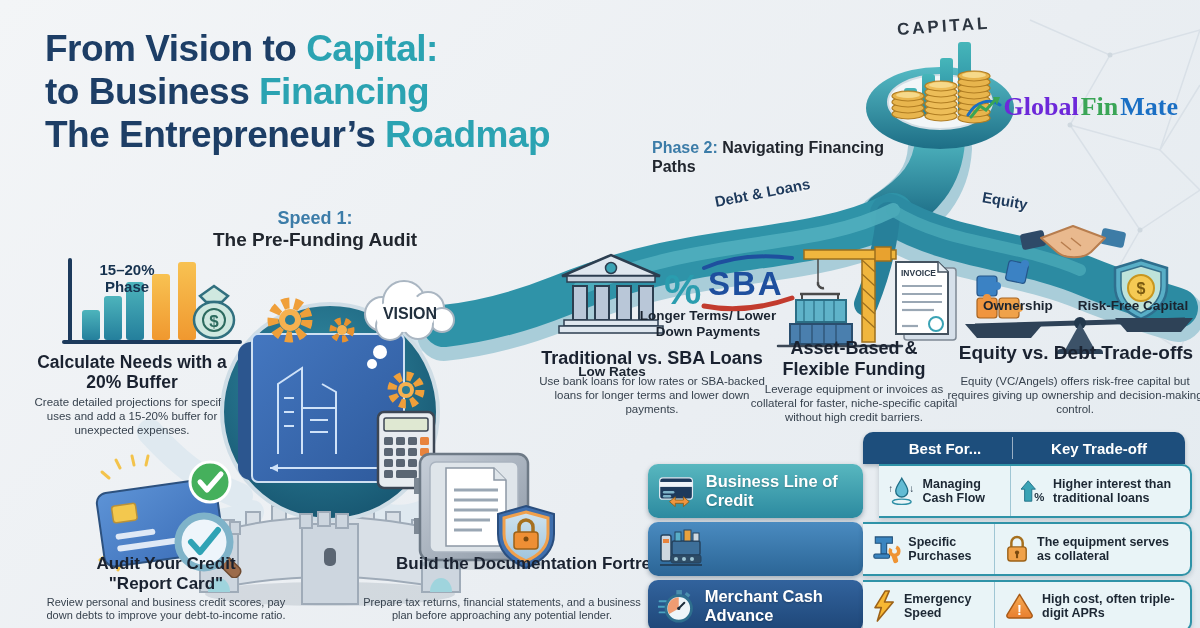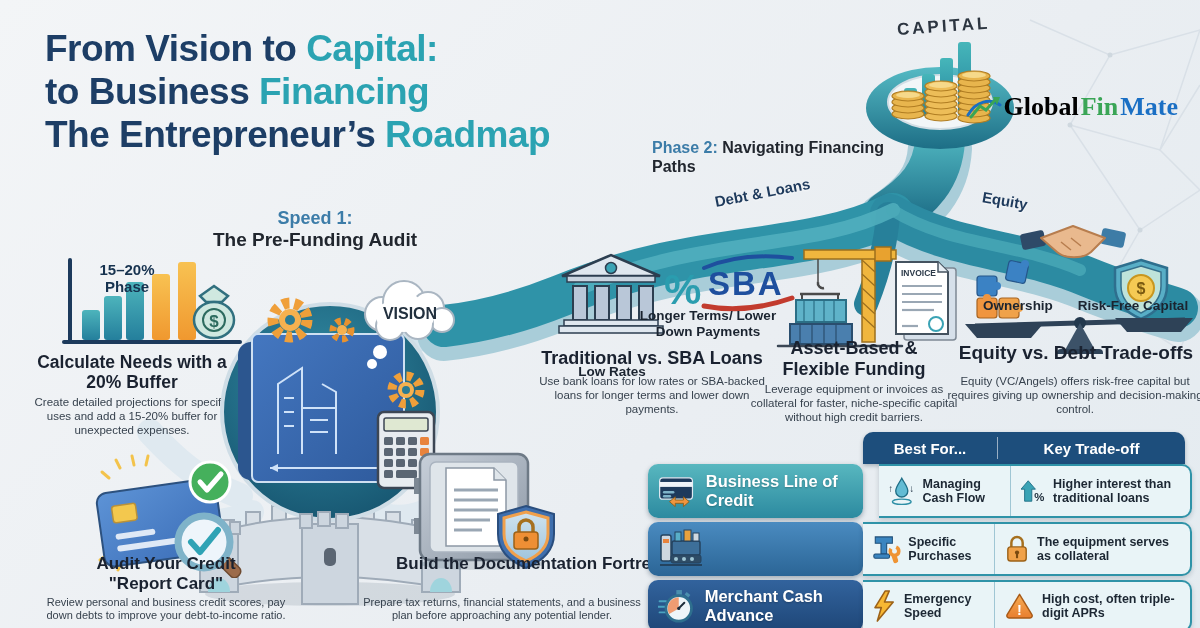--- a/index.html
+++ b/index.html
@@ -136,21 +136,21 @@
   <div class="title-line"><span class="navy">to Business </span><span class="teal">Financing</span></div>
   <div class="title-line"><span class="navy">The Entrepreneur’s </span><span class="teal">Roadmap</span></div>
 </div>
 
 <div class="abs" style="right:22px;top:92px;display:flex;align-items:center;gap:2px;">
   <svg width="36" height="28" viewBox="0 0 36 28">
     <path d="M2,22 C10,8 24,5 34,12" stroke="#1a6fc4" stroke-width="3" fill="none" stroke-linecap="round"></path>
     <path d="M5,24 L14,13 L20,17 L30,6" stroke="#3aa556" stroke-width="3" fill="none" stroke-linecap="round"></path>
     <polygon points="27,4 34,4 31,12" fill="#3aa556"></polygon>
   </svg>
-  <span class="logo-text" style="color:#000000;font-family:Liberation Serif, serif;">Global</span>
+  <span class="logo-text" style="color:#6d28d9;font-family:Liberation Serif, serif;">Global</span>
     <span class="logo-text" style="color:#3aa556;">Fin</span>
     <span class="logo-text" style="color:#1a6fc4;">Mate</span>
 </div>
 
 <div class="abs phase-h" style="left:652px;top:138px;width:235px;font-size:16px;line-height:1.2;">
   <span class="steel">Phase 2:</span>
   <span>Navigating Financing Paths</span>
 </div>
 <div class="abs path-label" style="left:714px;top:184px;transform:rotate(-11deg);">Debt &amp; Loans</div>
 <div class="abs path-label" style="left:982px;top:192px;transform:rotate(10deg);">Equity</div>
@@ -473,21 +473,21 @@
     <polygon points="117,103 102,130 132,130" fill="#3c5268"></polygon>
     <rect x="94" y="129" width="46" height="8" rx="4" fill="#2e4257"></rect>
   </g>
 </svg>
 <div class="abs center" style="left:968px;top:298px;width:100px;font-weight:bold;font-size:13.5px;color:#1b2430;">Ownership</div>
 <div class="abs center" style="left:1068px;top:298px;width:130px;font-weight:bold;font-size:13.5px;color:#1b2430;">Risk-Free Capital</div>
 <div class="abs center step-head" style="left:952px;top:342px;width:248px;font-size:19px;">Equity vs. Debt Trade-offs</div>
 <div class="abs center step-body" style="left:944px;top:374px;width:262px;font-size:11.5px;">Equity (VC/Angels) offers risk-free capital but requires giving up ownership and decision-making control.</div>
 
 <div class="abs tbl-header" style="left:863px;top:432px;width:322px;height:32px;">
-  <div class="cell" style="width:134px;">Best For...</div>
+  <div class="cell" style="width:134px;padding-left:15px;">Best For...</div>
   <div style="width:1px;height:22px;background:rgba(255,255,255,.55);"></div>
   <div class="cell" style="flex:1;">Key Trade-off</div>
 </div>
 
 <div class="abs row" style="left:648px;top:464px;width:544px;height:54px;gap:16px;">
   <div class="pill grad1">
     <svg width="46" height="44" viewBox="0 0 46 44">
       <rect x="2" y="6" width="40" height="26" rx="4" fill="#1d3a5c" stroke="#dfe9f2" stroke-width="1.5"></rect>
       <rect x="2" y="11" width="40" height="6" fill="#eef3f8"></rect>
       <rect x="6" y="22" width="14" height="3" rx="1.5" fill="#7fb3c9"></rect>

